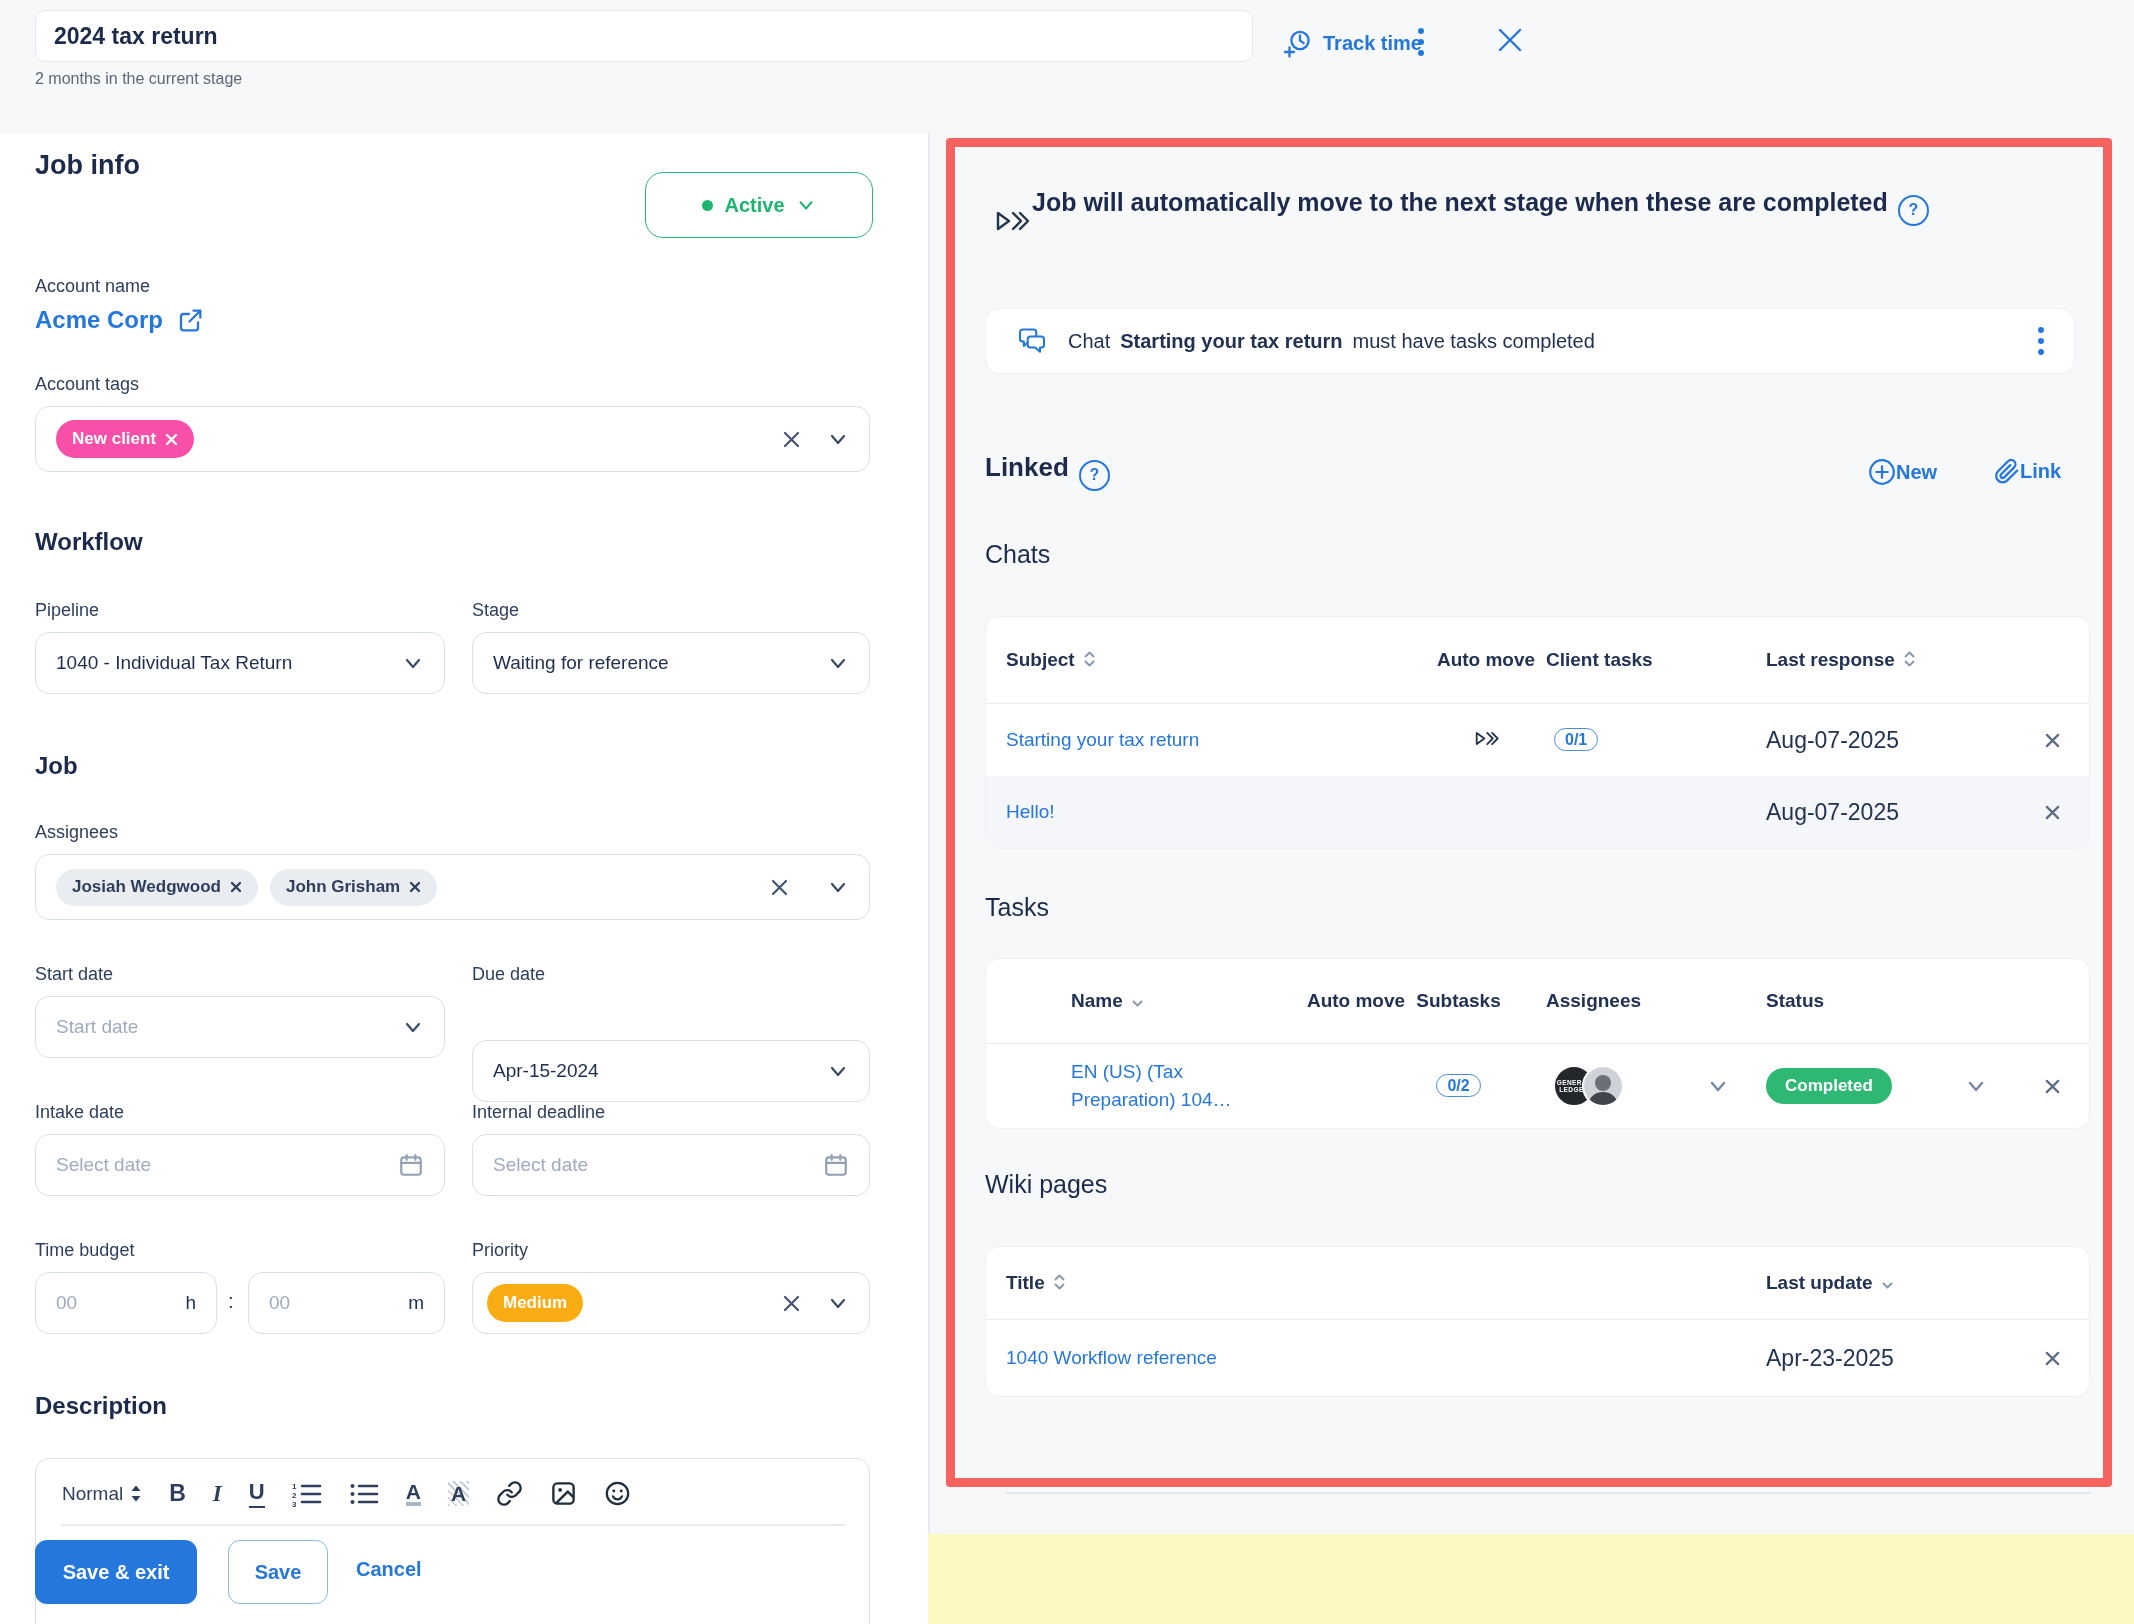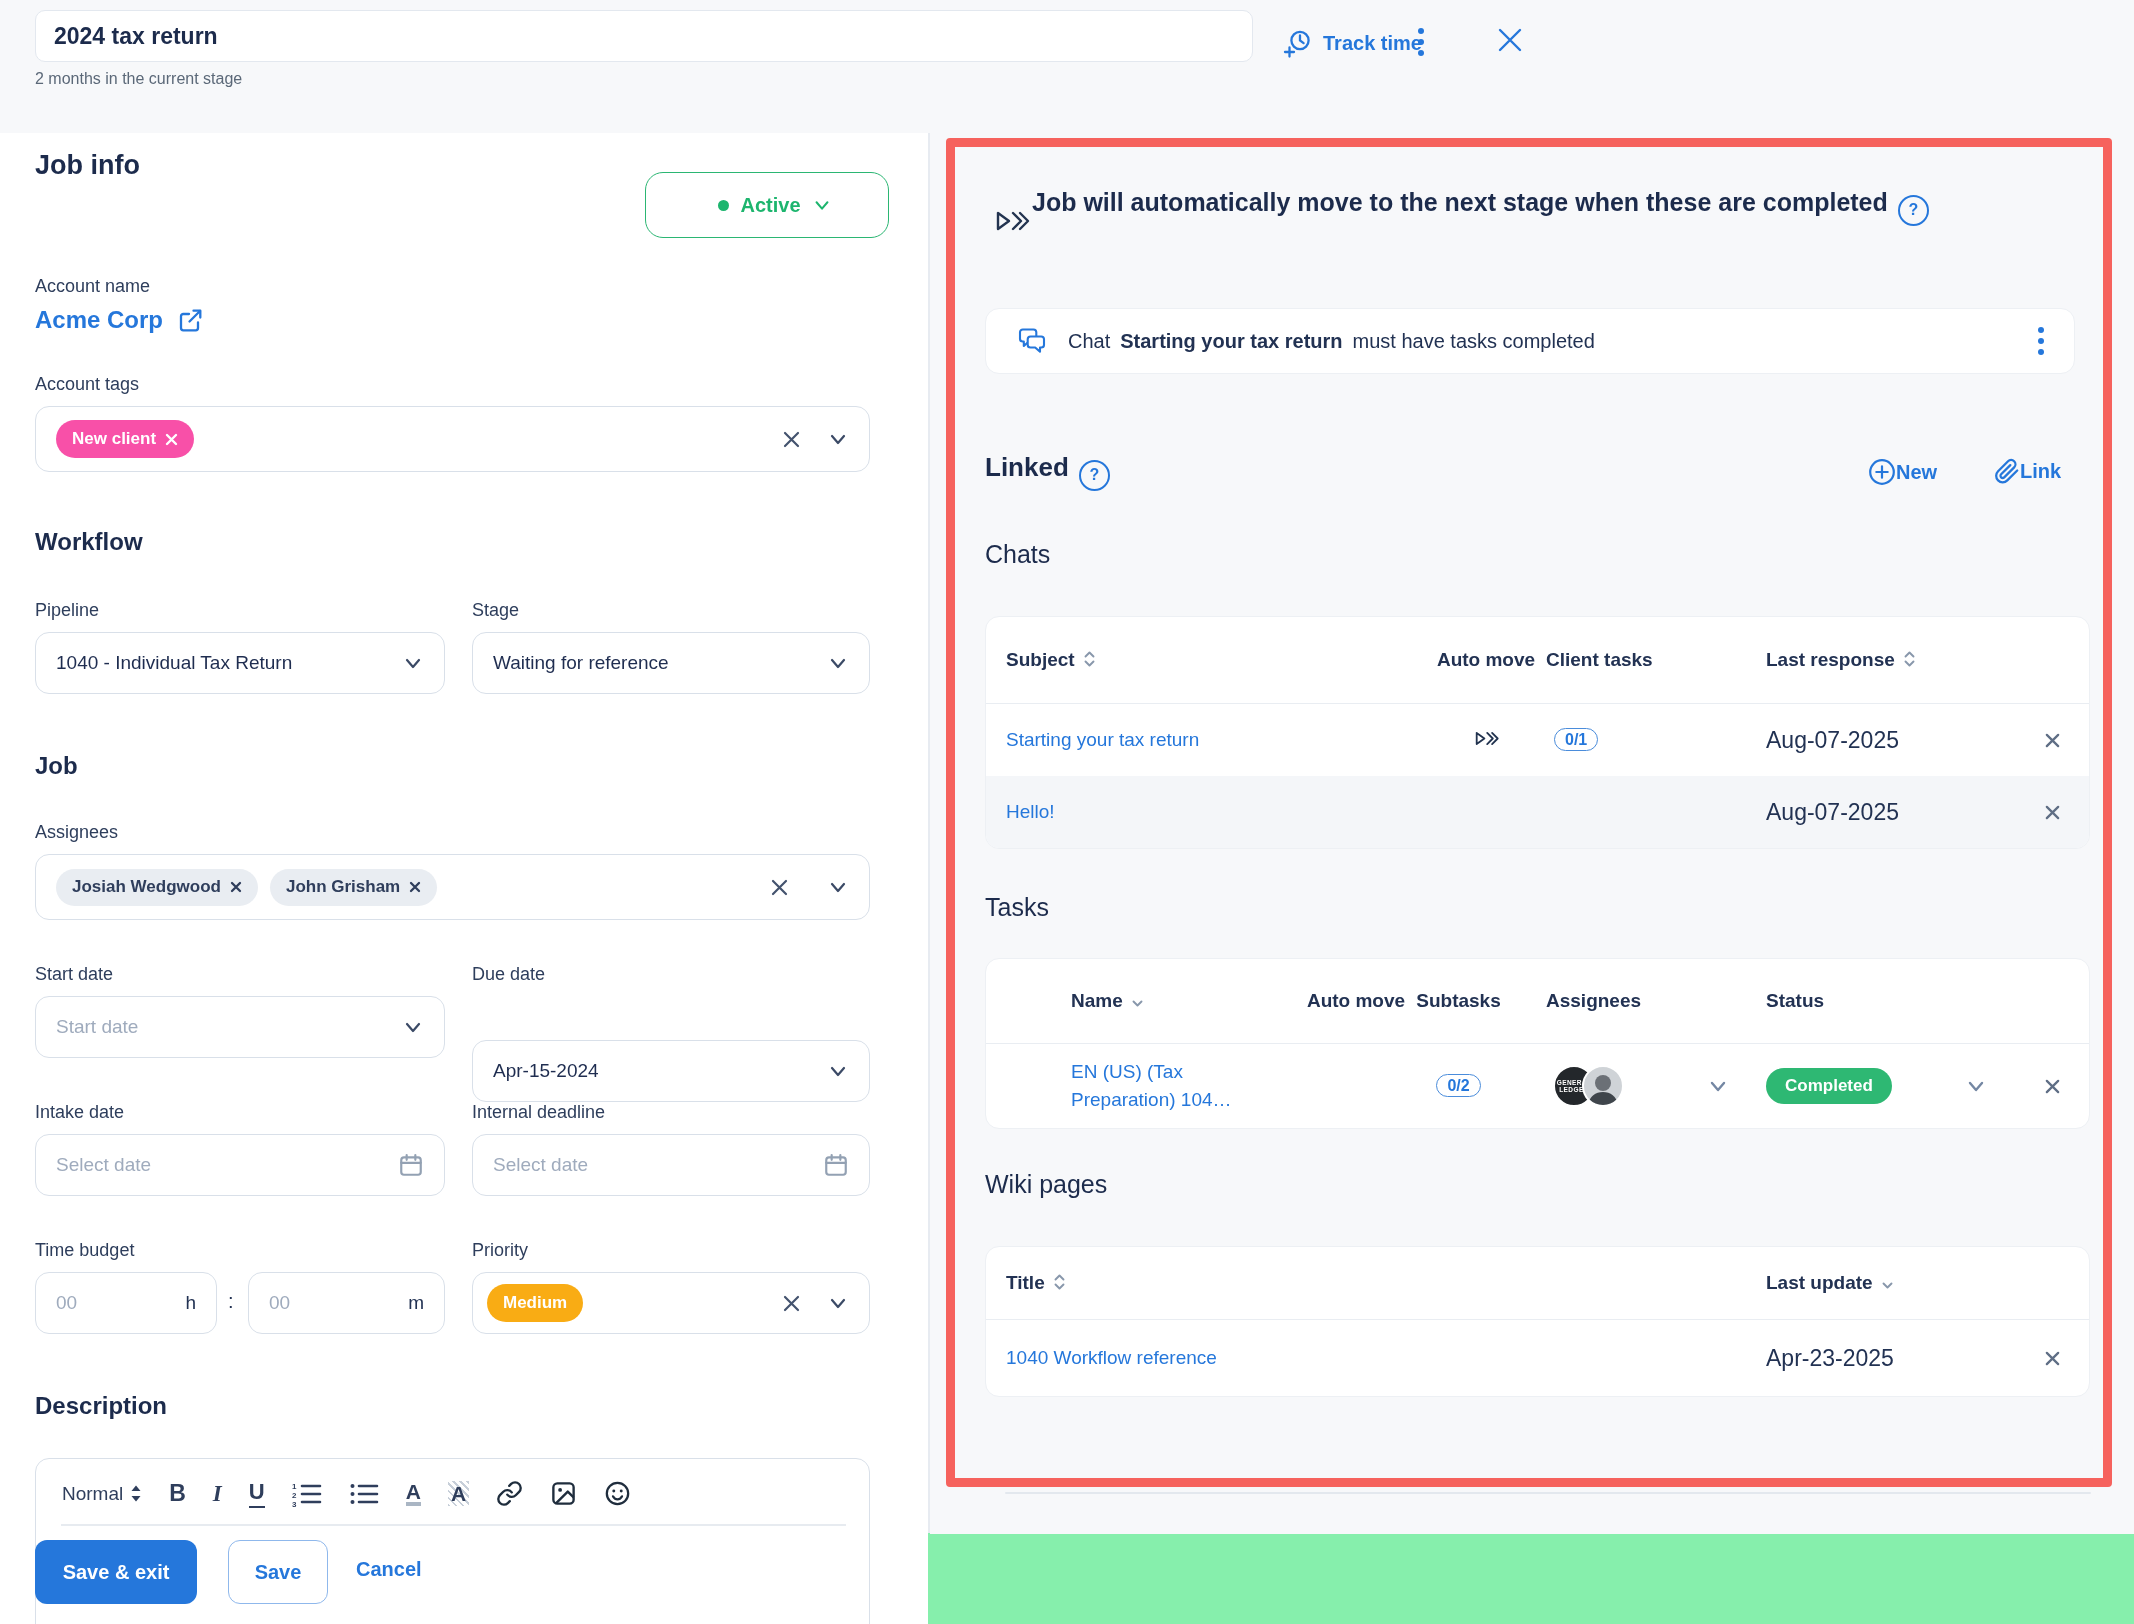--- a/index.html
+++ b/index.html
@@ -1,16 +1,16 @@
 <!DOCTYPE html>
 <html><head>
 <meta charset="utf-8">
 <style>
   html,body{margin:0;padding:0;background:#fff;}
-  #app{position:relative;width:2134px;height:1624px;overflow:hidden;background:#86efac;
+  #app{position:relative;width:2134px;height:1624px;overflow:hidden;background:#fef9c3;
        font-family:"Liberation Sans",sans-serif;color:#1f2d50;}
   .abs{position:absolute;}
   
   .topbar{left:0;top:0;width:2134px;height:133px;background:#f7f8fa;}
   .title-input{left:35px;top:10px;width:1218px;height:52px;background:#fff;border:1.5px solid #e3e8ef;
        border-radius:10px;display:flex;align-items:center;padding:0 18px;box-sizing:border-box;
        font-size:23px;font-weight:700;color:#1c2b4c;}
   .subtitle{left:35px;top:70px;font-size:16px;color:#5b6878;}
   .track-time{left:1283px;top:28px;display:flex;align-items:center;gap:9px;color:#2577db;
        font-size:20px;font-weight:700;cursor:pointer;}
@@ -41,21 +41,21 @@
   .pill-gray{background:#e9edf2;color:#2f3e5c;}
   .pill-orange{background:#f9ac14;color:#fff;}
   .status-pill{background:#2eb873;color:#fff;border-radius:18px;padding:8px 19px;font-size:17px;font-weight:700;}
   .count-pill{border:1.5px solid #4a8cdb;color:#2577db;border-radius:13px;padding:2px 10px;
        font-size:16px;font-weight:600;background:#fff;}
   .help-icon{display:inline-flex;align-items:center;justify-content:center;width:27px;height:27px;
        border:2px solid #2577db;border-radius:50%;color:#2577db;font-size:16px;font-weight:700;
        vertical-align:-4px;margin-left:10px;cursor:pointer;}
   
   .active-pill{left:645px;top:172px;width:226px;height:64px;border:1.5px solid #2bb673;border-radius:18px;
-       background:#fff;display:flex;align-items:center;justify-content:center;gap:11px;cursor:pointer;padding-left:16px;}
+       background:#fff;display:flex;align-items:center;justify-content:center;gap:11px;cursor:pointer;}
   .active-pill .dot{width:11px;height:11px;border-radius:50%;background:#1db56e;}
   .active-pill .lbl{color:#1db56e;font-size:20px;font-weight:700;}
   
   .card{background:#fff;border-radius:14px;border:1px solid #edf0f4;box-sizing:border-box;overflow:hidden;}
   .th{font-size:19px;font-weight:700;color:#223253;}
   .cell-link{font-size:19px;color:#2577db;cursor:pointer;}
   .cell-text{font-size:23px;color:#223253;}
   .grid-chats{display:grid;grid-template-columns:450px 100px 170px 300px 1fr;align-items:center;}
   .grid-tasks{display:grid;grid-template-columns:320px 100px 105px 240px 250px 1fr;align-items:center;}
   .grid-wiki{display:grid;grid-template-columns:760px 280px 1fr;align-items:center;}

